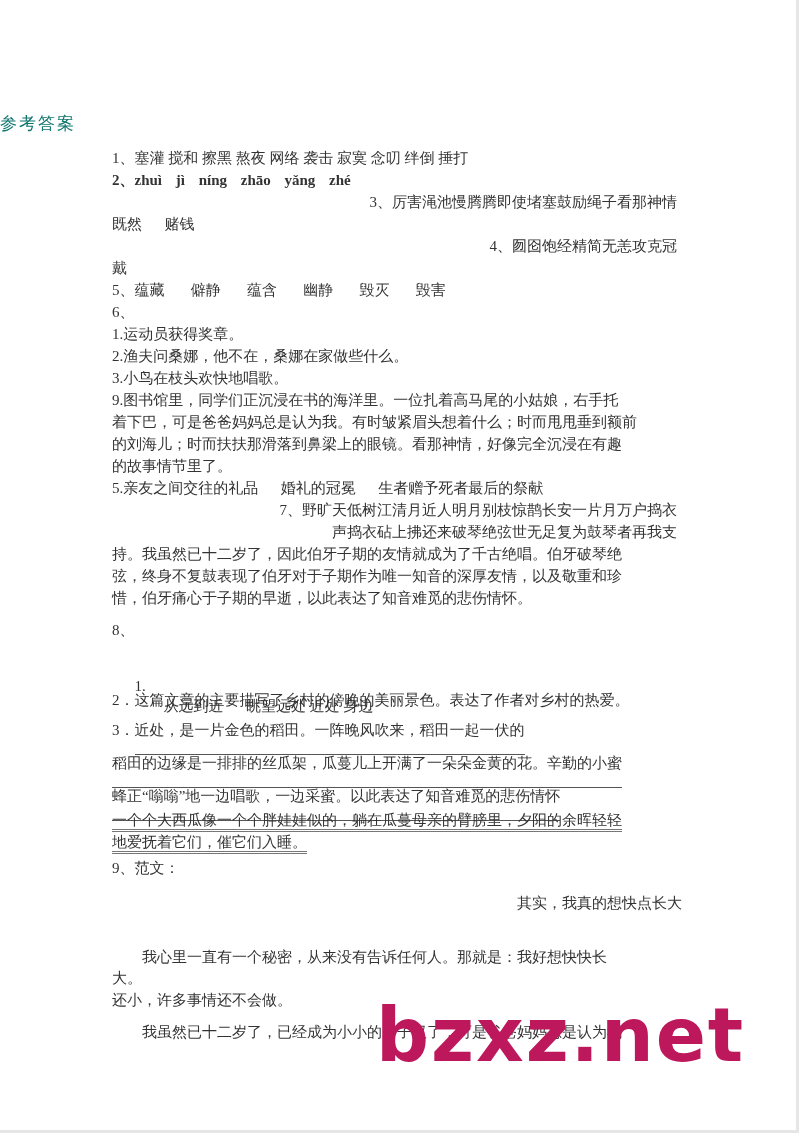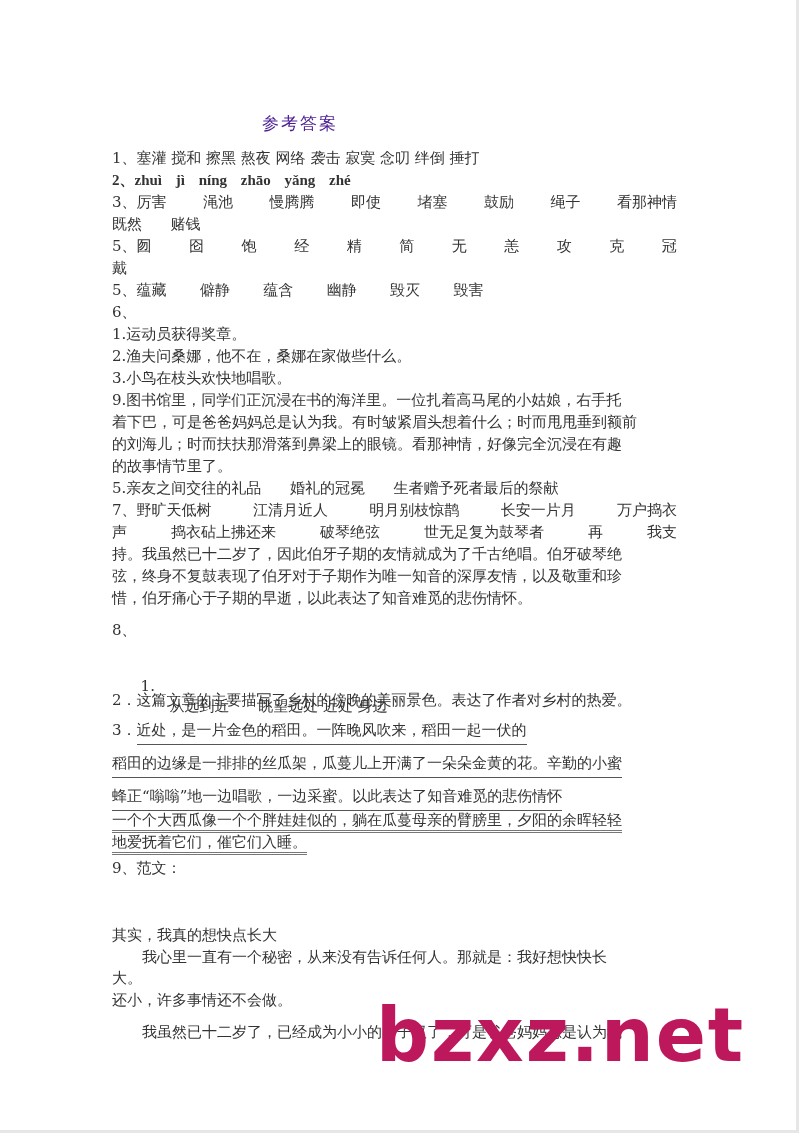--- a/index.html
+++ b/index.html
@@ -5,27 +5,27 @@
   html, body { margin: 0; padding: 0; }
   body {
     width: 800px; height: 1134px; background: #ffffff; position: relative; overflow: hidden;
     font-family: "DejaVu Serif", "Liberation Serif", serif; color: #333;
   }
   .page {
     position: absolute; left: 0; top: 0; width: 796px; height: 1130px;
     background: #fff; border-right: 3px solid #e6e6e6; border-bottom: 3px solid #e6e6e6;
   }
   .content { position: absolute; left: 112px; top: 0; width: 570px; font-size: 15px; }
-  .title { position: absolute; left: 0; top: 112px; width: 600px; text-align: center; color: #4c1d95; font-size: 17px; letter-spacing: 2px; }
-  .line { position: absolute; left: 0; white-space: nowrap; line-height: 20px; }
-  .spread { display: flex; justify-content: space-between; width: 565px; }
+  .title { position: absolute; left: 0; top: 112px; width: 600px; color: #0f766e; font-size: 17px; letter-spacing: 2px; }
+  .line { position: absolute; left: 0; white-space: nowrap; line-height: 20px; font-family: Liberation Serif, serif; }
+  .spread { display: flex; justify-content: flex-end; width: 565px; }
   .pinyin { font-family: "Liberation Serif", serif; font-weight: bold; font-size: 15px; word-spacing: 10px; text-align: right; }
-  .ul { border-bottom: 1.5px solid #555; padding-bottom: 5px; }
+  .ul { border-bottom: 1.5px solid #555; padding-bottom: 16px; }
   .ul2 { border-bottom: 3px double #777; padding-bottom: 1px; }
-  .center { text-align: left; width: 570px; margin-top: 32px; }
+  .center { text-align: right; width: 570px; }
   .indent { text-indent: 30px; margin-top: 16px; }
   .footer { position: absolute; left: 0; top: 1047px; width: 790px; text-align: center; font-family: "Liberation Serif", serif; font-size: 16px; color: #222; }
   .watermark {
     position: absolute; left: 376px; top: 992px; font-family: "DejaVu Sans", sans-serif; font-weight: bold;
     font-size: 74px; color: #be185d; letter-spacing: 2px;
   }
 </style>
 </head>
 <body>
 
@@ -42,21 +42,21 @@
       <span>慢腾腾</span>
       <span>即使</span>
       <span>堵塞</span>
       <span>鼓励</span>
       <span>绳子</span>
       <span>看那神情</span>
     </div>
     <div class="line" style="top:214px; white-space:pre">既然      赌钱</div>
 
     <div class="line spread" style="top:236px">
-      <span>5、囫</span>
+      <span>4、囫</span>
       <span>囵</span>
       <span>饱</span>
       <span>经</span>
       <span>精</span>
       <span>简</span>
       <span>无</span>
       <span>恙</span>
       <span>攻</span>
       <span>克</span>
       <span>冠</span>

